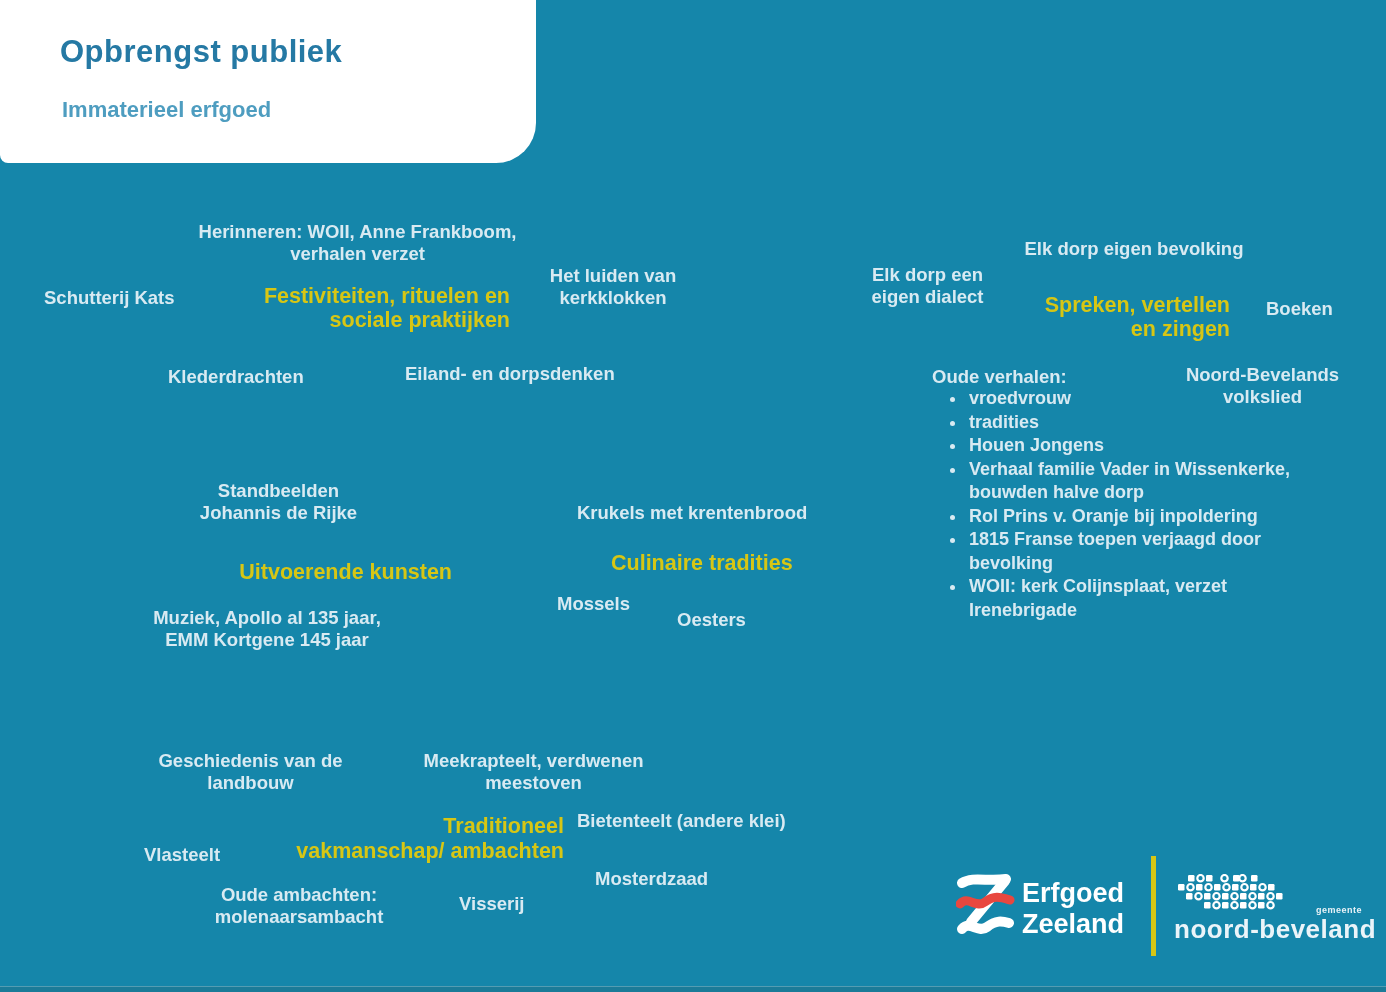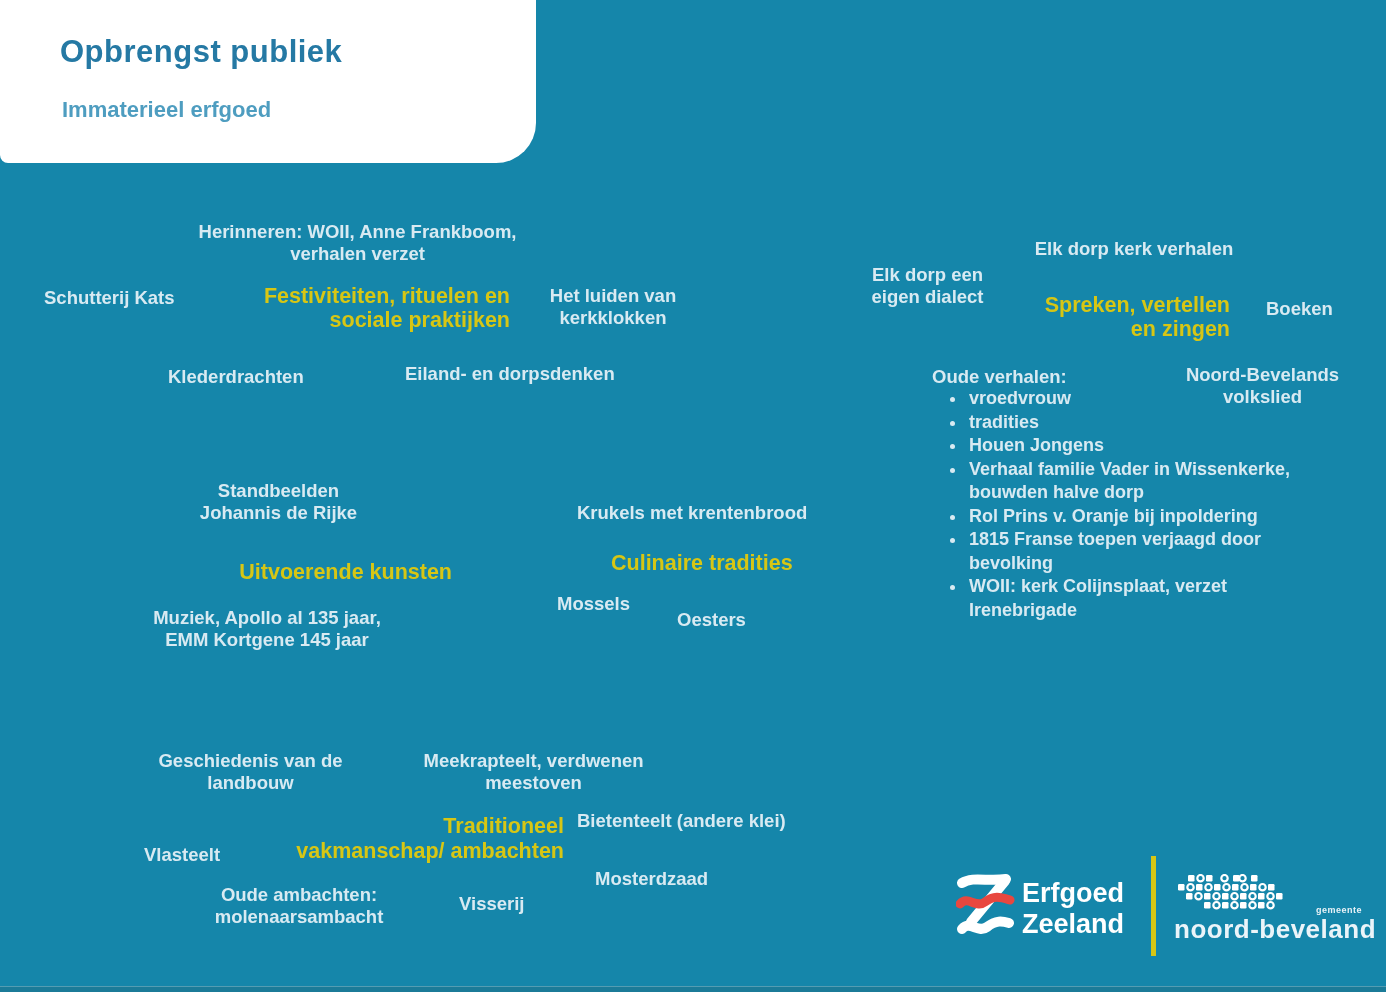--- a/index.html
+++ b/index.html
@@ -27,21 +27,21 @@
     line-height:22px; white-space:pre-line;
   }
   .heading{
     position:absolute; color:#d7c614; font-size:21.5px; font-weight:700;
     line-height:24px; white-space:pre-line; text-align:right;
   }
   .ctr{text-align:center;}
   .n-herinneren{left:185px; top:221px; width:345px;}
   .n-schutterij{left:44px; top:287px;}
   .h-festiviteiten{left:200px; top:284px; width:310px;}
-  .n-luiden{left:523px; top:265px; width:180px;margin-top:20px;}
+  .n-luiden{left:523px; top:265px; width:180px;}
   .n-klederdrachten{left:168px; top:366px;}
   .n-eiland{left:405px; top:363px;}
   .n-elkdorpverhalen{left:1018px; top:238px; width:232px;}
   .n-elkdorpdialect{left:855px; top:264px; width:145px;}
   .h-spreken{left:1015px; top:293px; width:215px;}
   .n-boeken{left:1266px; top:298px;}
   .n-oudeverhalen{left:932px; top:366px;}
   .n-volkslied{left:1180px; top:364px; width:165px;}
   .bullet-list{
     position:absolute; left:941px; top:387px; width:378px;
@@ -102,21 +102,21 @@
   <div class="note ctr n-herinneren">Herinneren: WOII, Anne Frankboom,
 verhalen verzet</div>
   <div class="note n-schutterij">Schutterij Kats</div>
   <div class="heading h-festiviteiten">Festiviteiten, rituelen en
 sociale praktijken</div>
   <div class="note ctr n-luiden">Het luiden van
 kerkklokken</div>
   <div class="note n-klederdrachten">Klederdrachten</div>
   <div class="note n-eiland">Eiland- en dorpsdenken</div>
 
-  <div class="note ctr n-elkdorpverhalen">Elk dorp kerk verhalen</div>
+  <div class="note ctr n-elkdorpverhalen">Elk dorp eigen bevolking</div>
   <div class="note ctr n-elkdorpdialect">Elk dorp een
 eigen dialect</div>
   <div class="heading h-spreken">Spreken, vertellen
 en zingen</div>
   <div class="note n-boeken">Boeken</div>
   <div class="note n-oudeverhalen">Oude verhalen:</div>
   <div class="note ctr n-volkslied">Noord-Bevelands
 volkslied</div>
   <ul class="bullet-list">
     <li>vroedvrouw</li>

